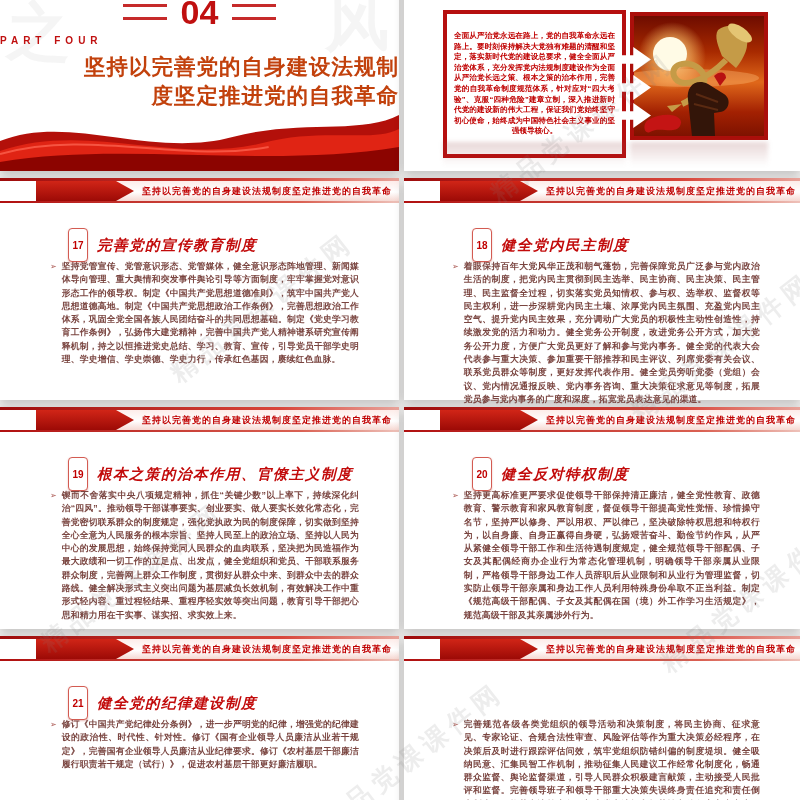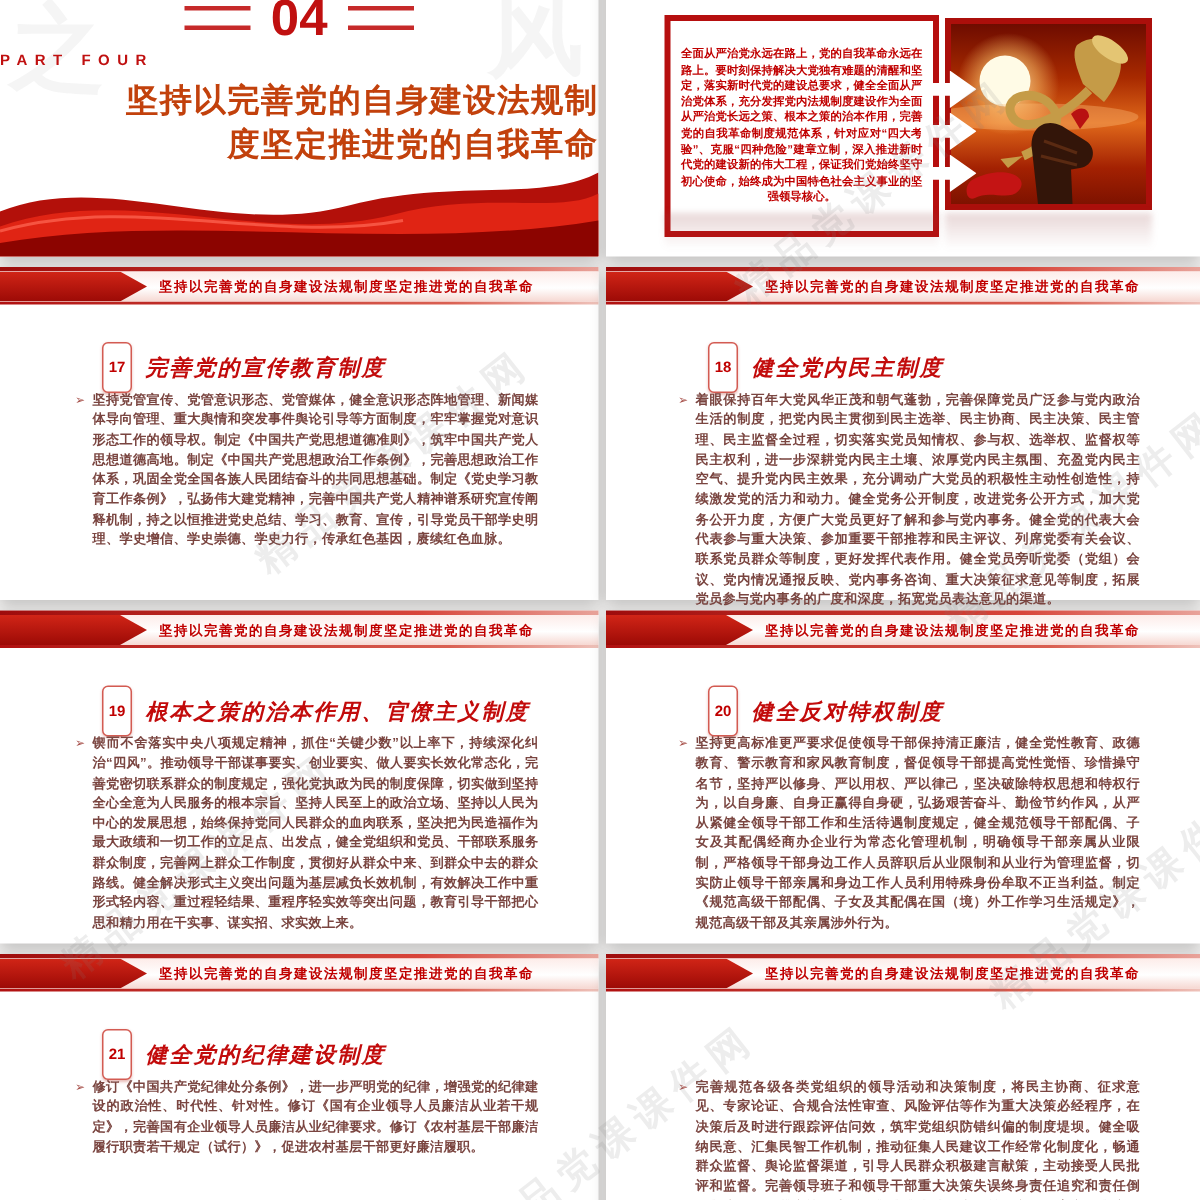--- a/index.html
+++ b/index.html
@@ -39,21 +39,21 @@
   .photo{position:absolute;left:226px;top:63px;width:138px;height:128px;box-sizing:border-box;
          border:4px solid #ab0f0b;overflow:hidden;}
   .photo svg{display:block;}
   .reflect{position:absolute;height:24px;background:linear-gradient(180deg,rgba(150,70,70,.22),rgba(255,255,255,0));
            filter:blur(2px);}
 
   
   .banner{position:absolute;top:0;left:0;right:0;}
   .banner-topline{height:3px;background:linear-gradient(90deg,#9e0c0c,#d8453a 70%,#e8a39a);}
   .banner-band{position:relative;height:20px;background:linear-gradient(180deg,#fdece9,#ffffff 55%,#f6d8d2);
-               display:flex;align-items:center;}
+               display:flex;align-items:center;margin-left:36px;}
   .banner-arrow{position:absolute;left:0;top:0;height:100%;width:98px;
                 background:linear-gradient(180deg,#d12517,#9c0a06);
                 clip-path:polygon(0 0,80px 0,98px 50%,80px 100%,0 100%);}
   .banner-label{margin-left:106px;font-size:9px;font-weight:bold;color:#c00000;letter-spacing:1px;white-space:nowrap;}
   .banner-bottomline{height:2px;background:linear-gradient(90deg,#b01010,#da6052 75%,#eec2ba);}
 
   
   .sec-head{position:absolute;top:50px;left:36px;display:flex;align-items:center;gap:9px;}
   .num-badge{min-width:20px;height:34px;box-sizing:border-box;border:1.5px solid #d35b52;border-radius:4px;
              background:#fff;color:#c00000;font-size:10px;font-weight:bold;

